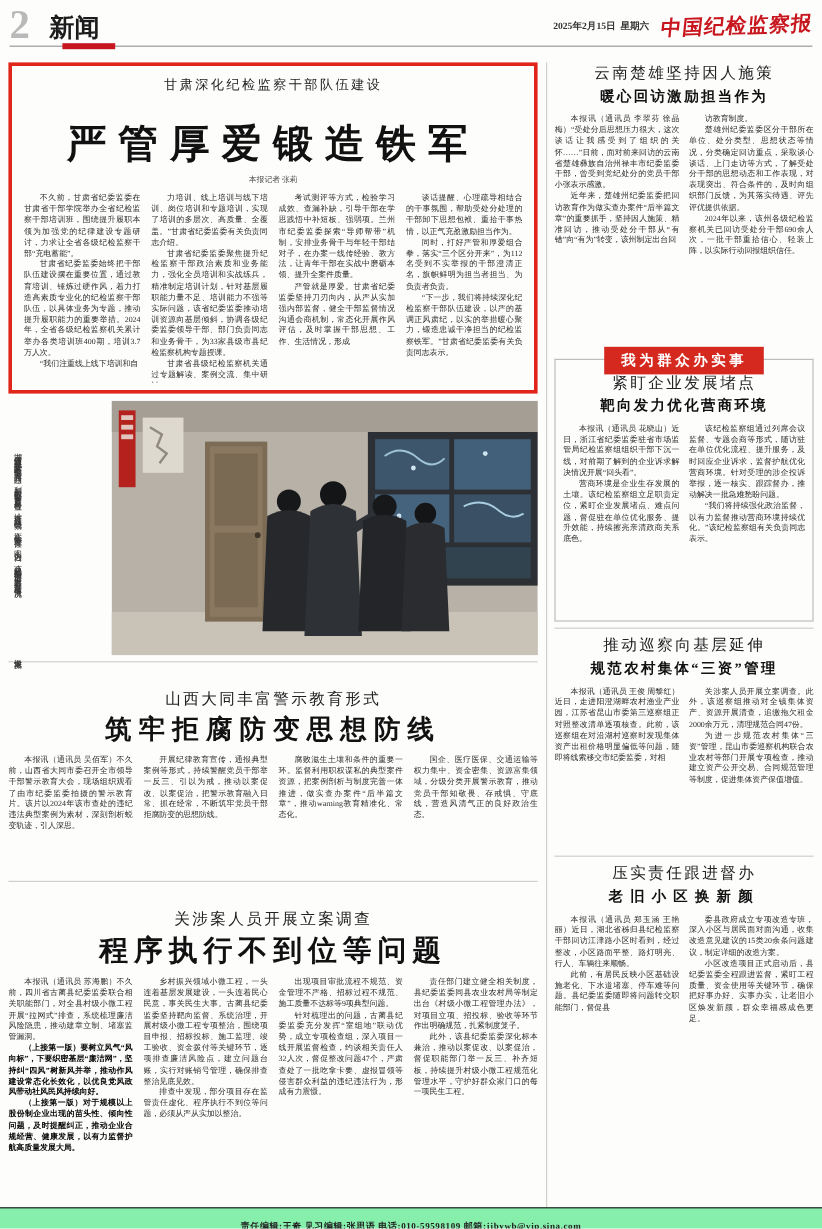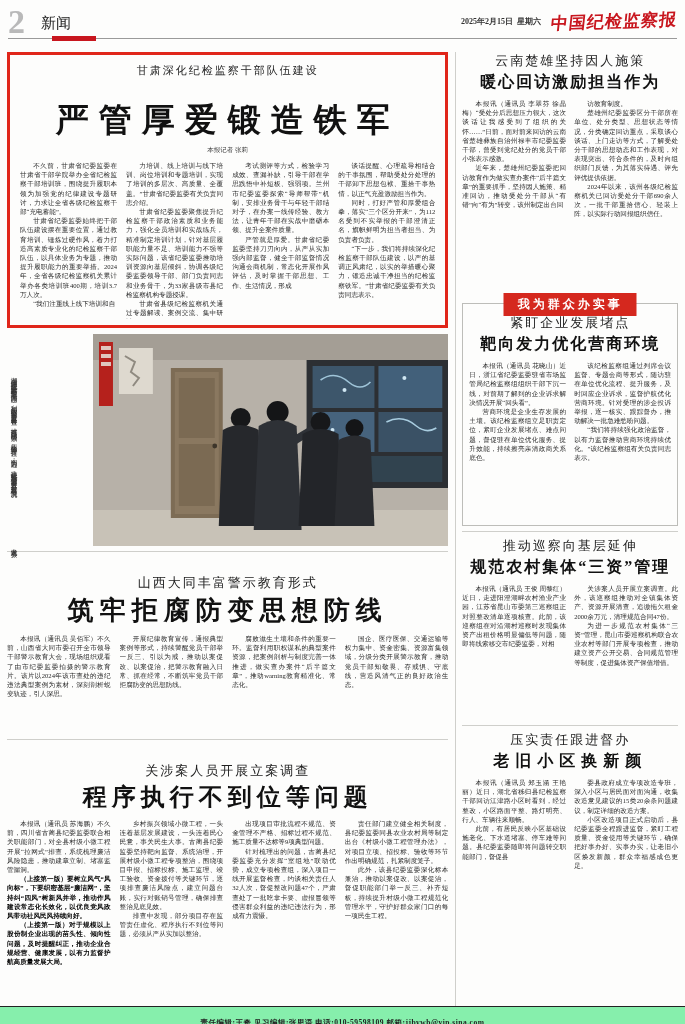--- a/index.html
+++ b/index.html
@@ -3,21 +3,21 @@
 <meta charset="utf-8">
 <style>
   * { margin:0; padding:0; box-sizing:border-box; }
   html,body { width:685px; background:#f2f1ee; }
   body { font-family:"Liberation Serif","DejaVu Serif",serif; color:#1c1c1c; }
   .page { width:685px; height:1024px; background:#fdfdfc; position:relative; overflow:hidden; }
 
   
   .hdr { position:relative; height:46px; padding:4px 8px 0 8px; }
   .hdr-pageno { font-size:34px; color:#b9b9b9; font-weight:bold; float:left; line-height:36px; letter-spacing:2px; }
-  .hdr-section { float:left; font-size:15px; font-weight:normal; margin:8px 0 0 14px; line-height:22px; }
+  .hdr-section { float:left; font-size:21px; font-weight:bold; margin:8px 0 0 14px; line-height:22px; }
   .hdr-rightwrap { position:absolute; right:8px; top:10px; text-align:right; }
   .hdr-date { display:inline-block; font-size:8px; font-weight:bold; color:#333; vertical-align:middle; margin-right:6px; }
   .hdr-masthead { display:inline-block; font-size:17px; font-weight:bold; color:#c8161e; vertical-align:middle; transform:skewX(-8deg) rotate(-2deg); letter-spacing:1px; }
   .hdr-line { position:absolute; left:8px; right:8px; top:38px; height:1px; background:#9a9a9a; }
   .hdr-redbar { position:absolute; left:52px; top:36px; width:44px; height:5px; background:#c8161e; }
 
   
   .cols { display:flex; padding:6px 7px 0 7px; }
   .main-l { width:446px; position:relative; }
   .rail { width:225px; margin-left:7px; padding-left:6px; border-left:1px solid #cfcfcb; position:relative; }
@@ -41,27 +41,27 @@
   
   .photosec { display:flex; margin-top:6px; height:212px; }
   .photocap { width:86px; padding:38px 4px 0 2px; }
   .photocap-inner { writing-mode:vertical-rl; height:168px; font-size:6.6px; line-height:11px; color:#333; letter-spacing:1px; }
   .photocap-credit { writing-mode:vertical-rl; font-size:6.6px; color:#333; margin-top:4px; }
   .photo { flex:1; position:relative; }
   .photo svg { display:block; width:100%; height:212px; }
 
   
   .midart { margin-top:22px; }
-  .midart .headline { font-size:26px; letter-spacing:6px; margin-top:1px; }
+  .midart .headline { font-size:22px; letter-spacing:6px; margin-top:1px; }
   .shanxi .colflow { height:100px; }
   .sichuan .headline { font-size:24px; letter-spacing:5px; }
   .sichuan .colflow { height:254px; }
 
   
-  .rail .headline { font-size:16px; letter-spacing:2px; margin-top:2px; }
+  .rail .headline { font-size:12px; letter-spacing:2px; margin-top:2px; }
   .railart .colflow { gap:8px; }
   .huixin .colflow { height:188px; }
   .bannerbox { position:relative; border:1px solid #bdbdb9; margin-top:16px; padding:10px 6px 6px 6px; }
   .banner { position:absolute; top:-11px; left:50%; transform:translateX(-50%); background:#d5281e; color:#fff; font-weight:bold; font-size:12px; letter-spacing:3px; padding:3px 14px; white-space:nowrap; }
   .yingshang .colflow { height:158px; }
   .sanzi .colflow { height:136px; }
   .laojiu .headline { letter-spacing:6px; }
   .laojiu .colflow { height:146px; }
 
   

